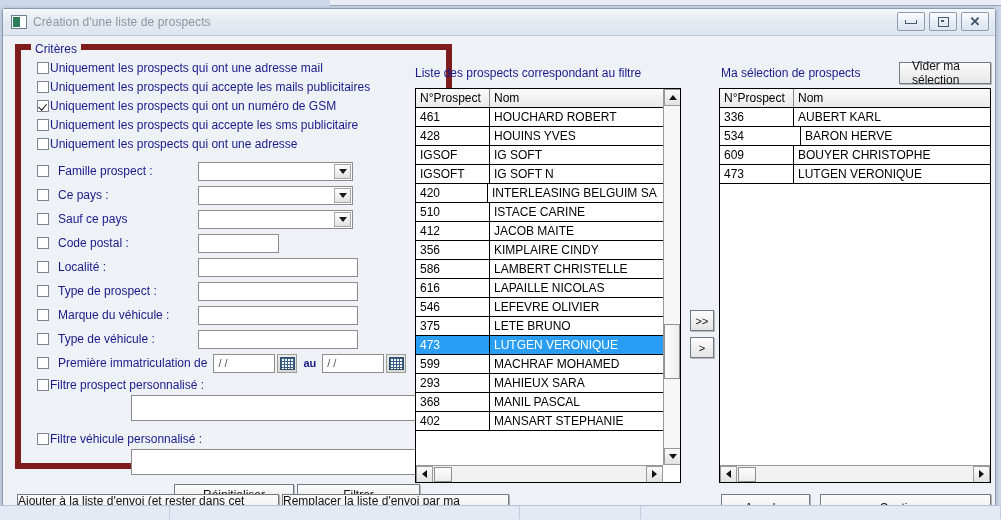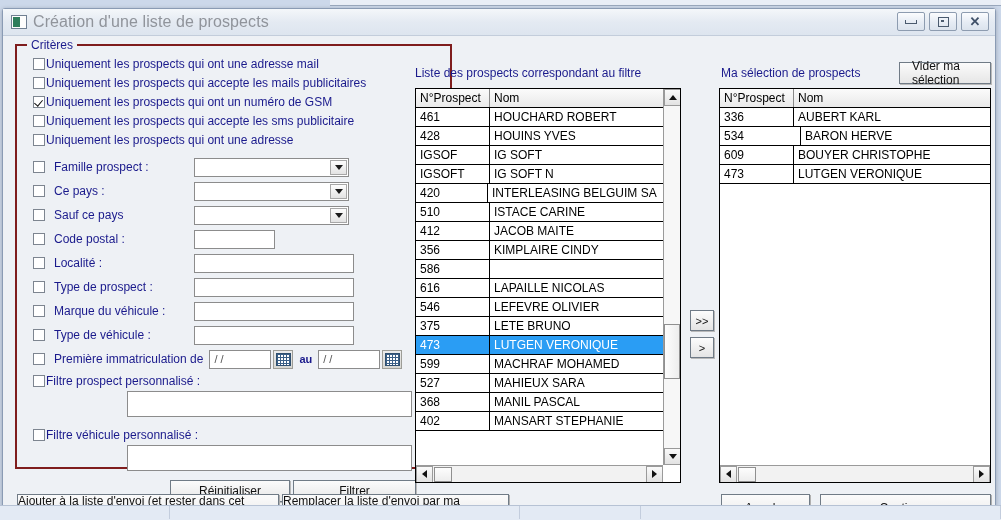--- a/index.html
+++ b/index.html
@@ -56,21 +56,21 @@
   .title-icon {
     width: 16px; height: 14px; margin-left: 8px; margin-right: 6px;
     background: #fdfdfd; border: 1px solid #6f7f92;
     position: relative; box-sizing: border-box;
   }
   .title-icon::before {
     content: ""; position: absolute; left: 1px; top: 1px;
     width: 7px; height: 10px; background: #2e7d5b;
   }
   .title-text {
-    font-size: 16px; color: #90949b; letter-spacing: 0.1px;
+    font-size: 12px; color: #90949b; letter-spacing: 0.1px;
   }
   .win-buttons {
     position: absolute; right: 6px; top: 3px; display: flex; gap: 4px;
   }
   .win-btn {
     width: 28px; height: 19px;
     border: 1px solid #8d9cb0; border-radius: 2px;
     background: linear-gradient(to bottom, #fbfcfe 0%, #e6ecf4 55%, #dbe3ed 100%);
     display: flex; align-items: center; justify-content: center;
     font-size: 10px; color: #3b4a5c;
@@ -81,21 +81,21 @@
   .win-btn .gl-max::before{ content:""; position:absolute; left:2px; top:2px; width:3px;height:2px;background:#4a5a6e;}
   .win-btn .gl-close { font-size: 13px; color: #3f5068; font-weight: bold; line-height: 12px;
     font-family: "Liberation Sans", sans-serif; }
 
   .client { position: relative; height: 474px; }
 
   
   .groupbox {
     position: absolute; left: 12px; top: 8px;
     width: 437px; height: 425px;
-    border: 2px solid #7f1d1d;
+    border: 6px solid #7f1d1d;
     box-sizing: border-box;
   }
   .groupbox-title {
     position: absolute; left: 10px; top: -8px;
     background: #eef1f5; padding: 0 4px;
     font-size: 12px; color: #1a1a8c;
   }
   .crit-rows { position: absolute; left: 0; top: 8px; width: 100%; }
 
   .ck-row { display: flex; align-items: center; height: 19px; padding-left: 16px; }
@@ -440,20 +440,21 @@
           <div class="lb-row">
               <span class="c col0" style="width:74px">412</span>
               <span class="c" style="width:175px">JACOB MAITE</span>
             </div>
           <div class="lb-row">
               <span class="c col0" style="width:74px">356</span>
               <span class="c" style="width:175px">KIMPLAIRE CINDY</span>
             </div>
           <div class="lb-row">
               <span class="c col0" style="width:74px">586</span>
+              <span class="c" style="width:175px">LAMBERT CHRISTELLE</span>
             </div>
           <div class="lb-row">
               <span class="c col0" style="width:74px">616</span>
               <span class="c" style="width:175px">LAPAILLE NICOLAS</span>
             </div>
           <div class="lb-row">
               <span class="c col0" style="width:74px">546</span>
               <span class="c" style="width:175px">LEFEVRE OLIVIER</span>
             </div>
           <div class="lb-row">
@@ -462,21 +463,21 @@
             </div>
           <div class="lb-row sel">
               <span class="c col0" style="width:74px">473</span>
               <span class="c" style="width:175px">LUTGEN VERONIQUE</span>
             </div>
           <div class="lb-row">
               <span class="c col0" style="width:74px">599</span>
               <span class="c" style="width:175px">MACHRAF MOHAMED</span>
             </div>
           <div class="lb-row">
-              <span class="c col0" style="width:74px">527</span>
+              <span class="c col0" style="width:74px">293</span>
               <span class="c" style="width:175px">MAHIEUX SARA</span>
             </div>
           <div class="lb-row">
               <span class="c col0" style="width:74px">368</span>
               <span class="c" style="width:175px">MANIL PASCAL</span>
             </div>
           <div class="lb-row">
               <span class="c col0" style="width:74px">402</span>
               <span class="c" style="width:175px">MANSART STEPHANIE</span>
             </div>

